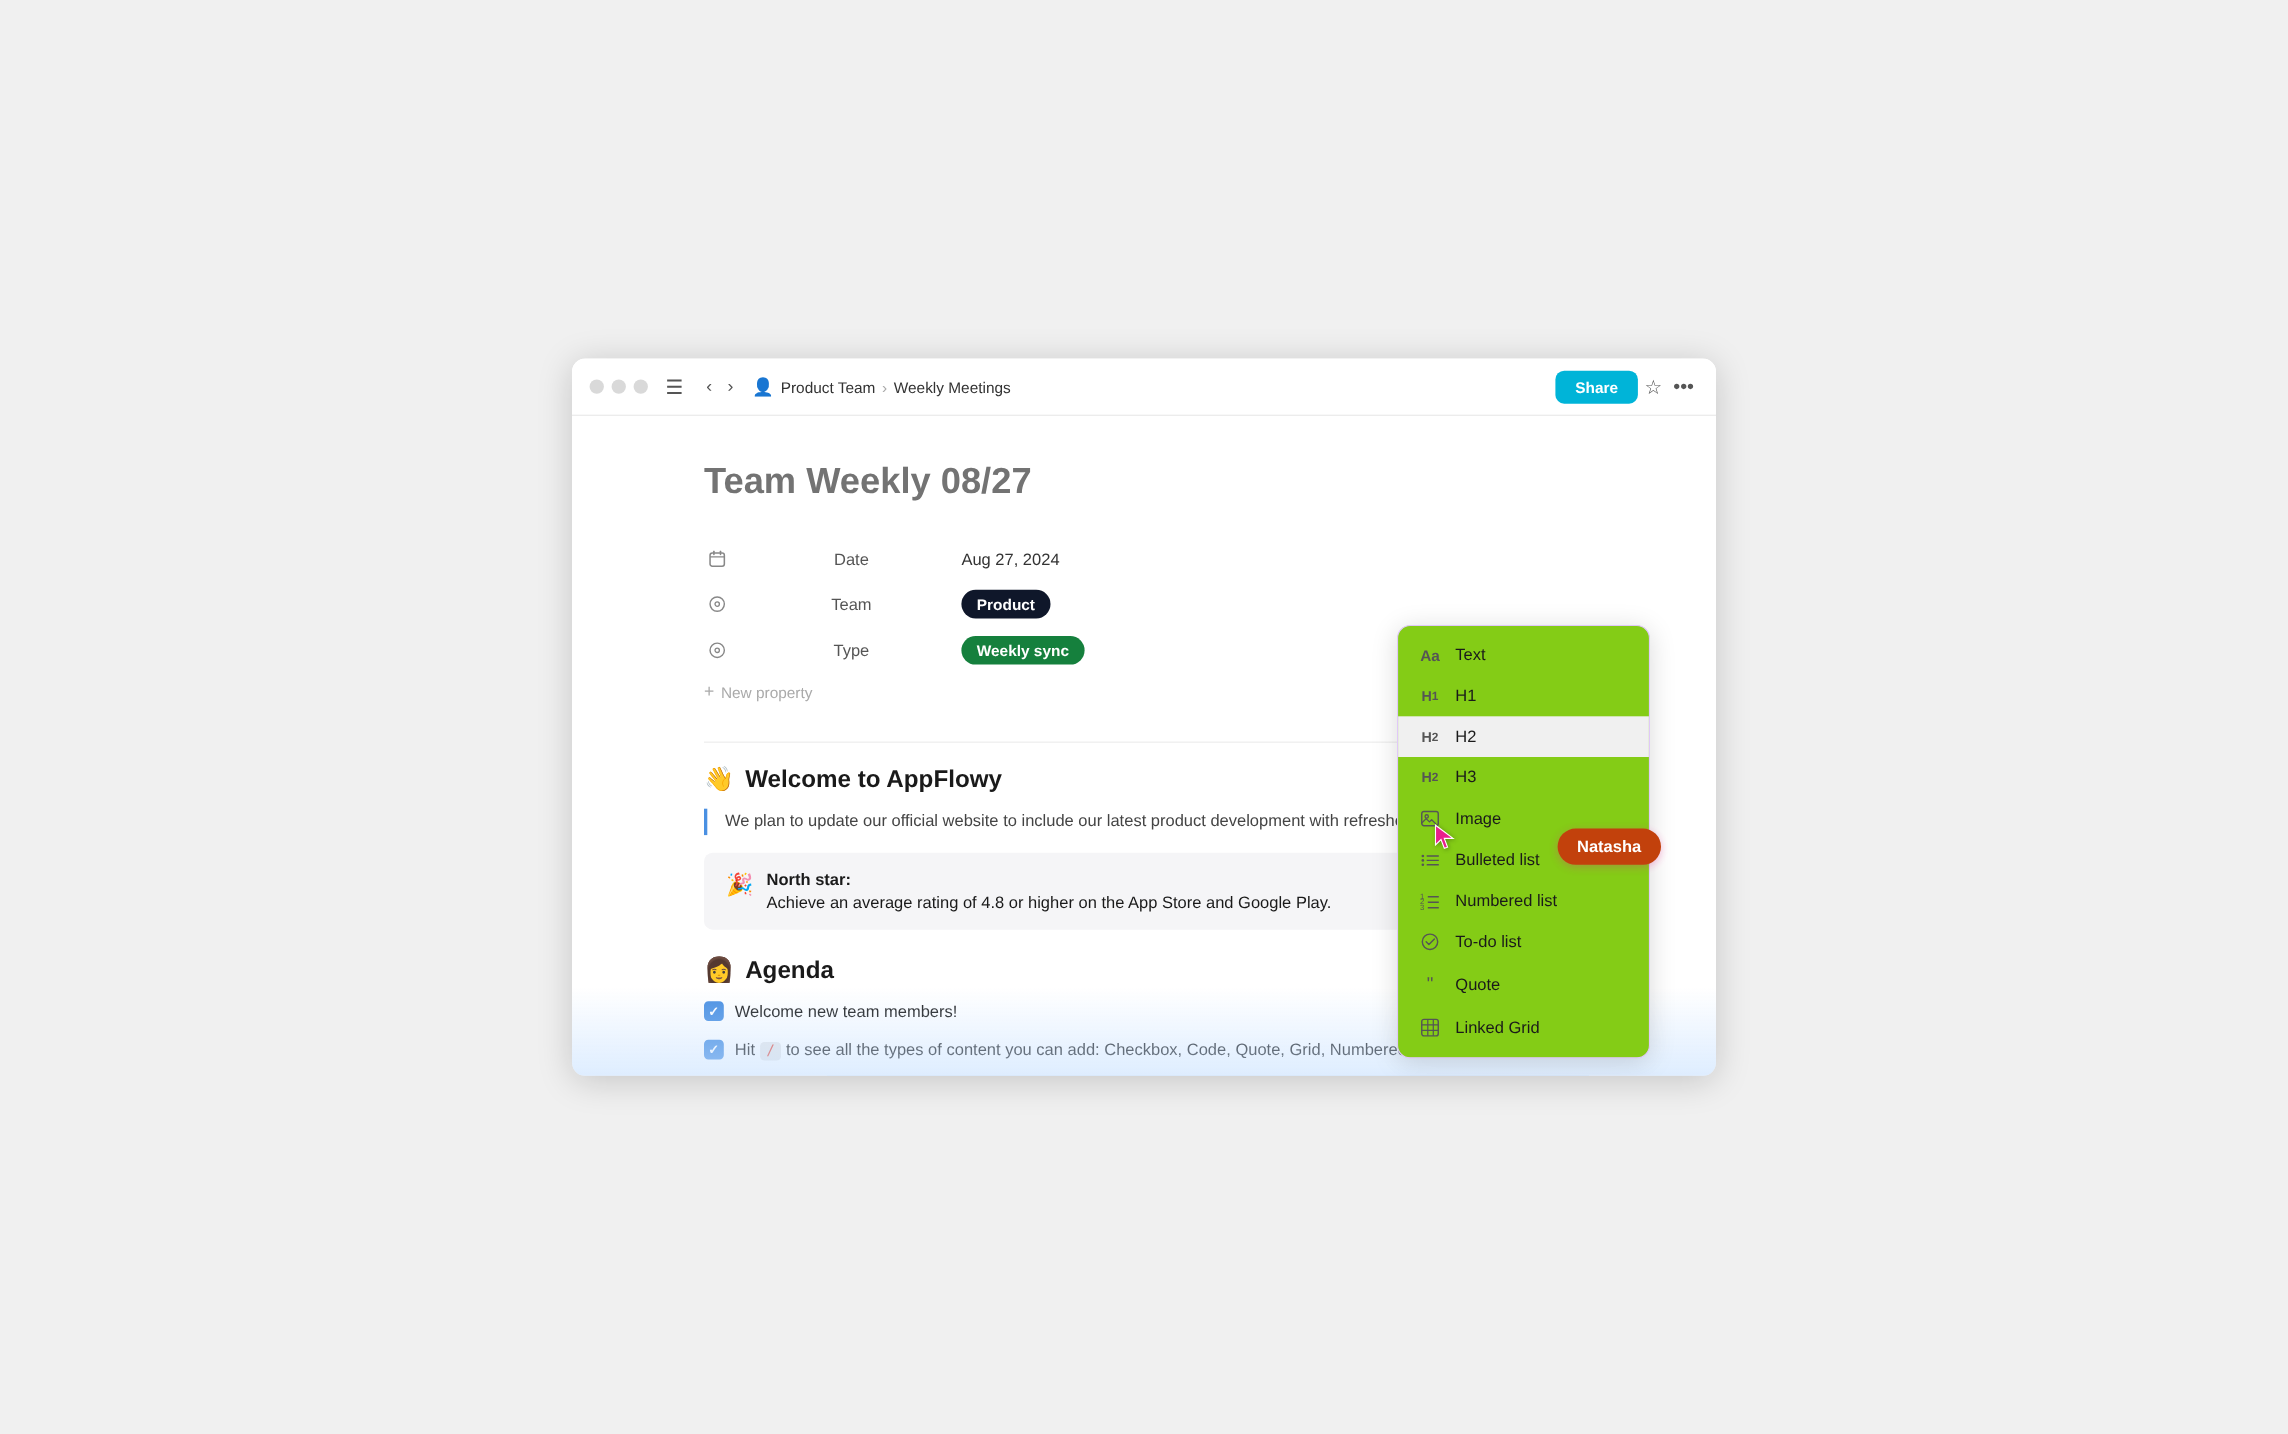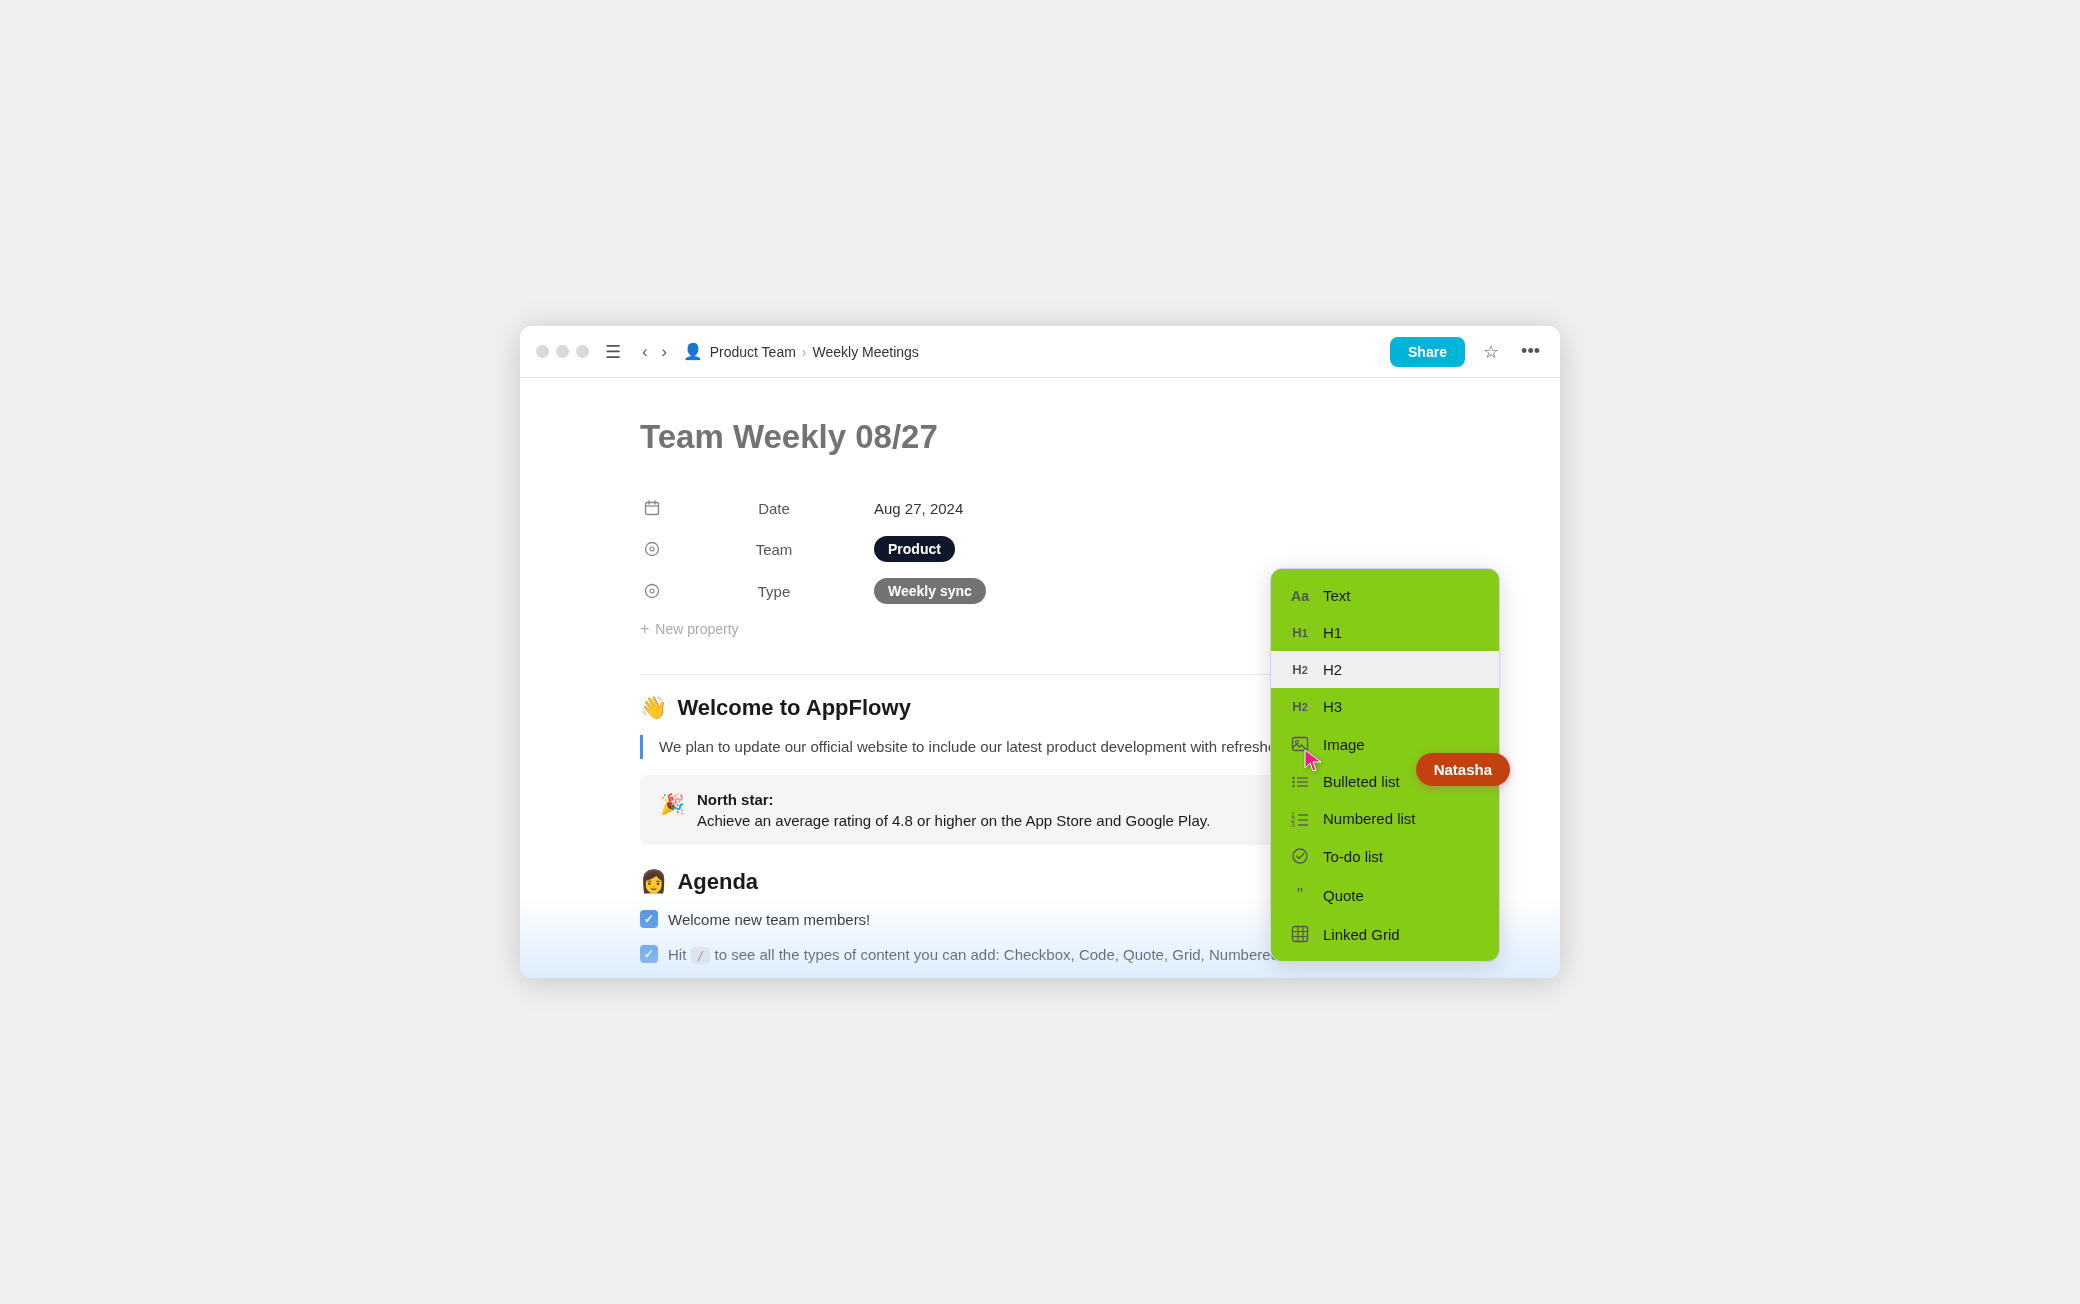--- a/index.html
+++ b/index.html
@@ -81,21 +81,21 @@
       font-size: 14px;
     }
     .breadcrumb-item {
       color: #333;
       font-weight: 500;
     }
     .titlebar-right {
       margin-left: auto;
       display: flex;
       align-items: center;
-      gap: 14px;
+      gap: 2px;
     }
     .share-btn {
       background: #00b4d8;
       color: white;
       border: none;
       border-radius: 8px;
       padding: 7px 18px;
       font-size: 14px;
       font-weight: 600;
       cursor: pointer;
@@ -159,21 +159,21 @@
       padding: 5px 14px;
       border-radius: 20px;
       font-size: 14px;
       font-weight: 600;
       color: white;
     }
     .badge-blue {
       background: #0f172a;
     }
     .badge-purple {
-      background: #737373;
+      background: #15803d;
     }
     .new-property {
       display: flex;
       align-items: center;
       gap: 6px;
       color: #aaa;
       font-size: 14px;
       padding: 8px 0;
       cursor: pointer;
     }

